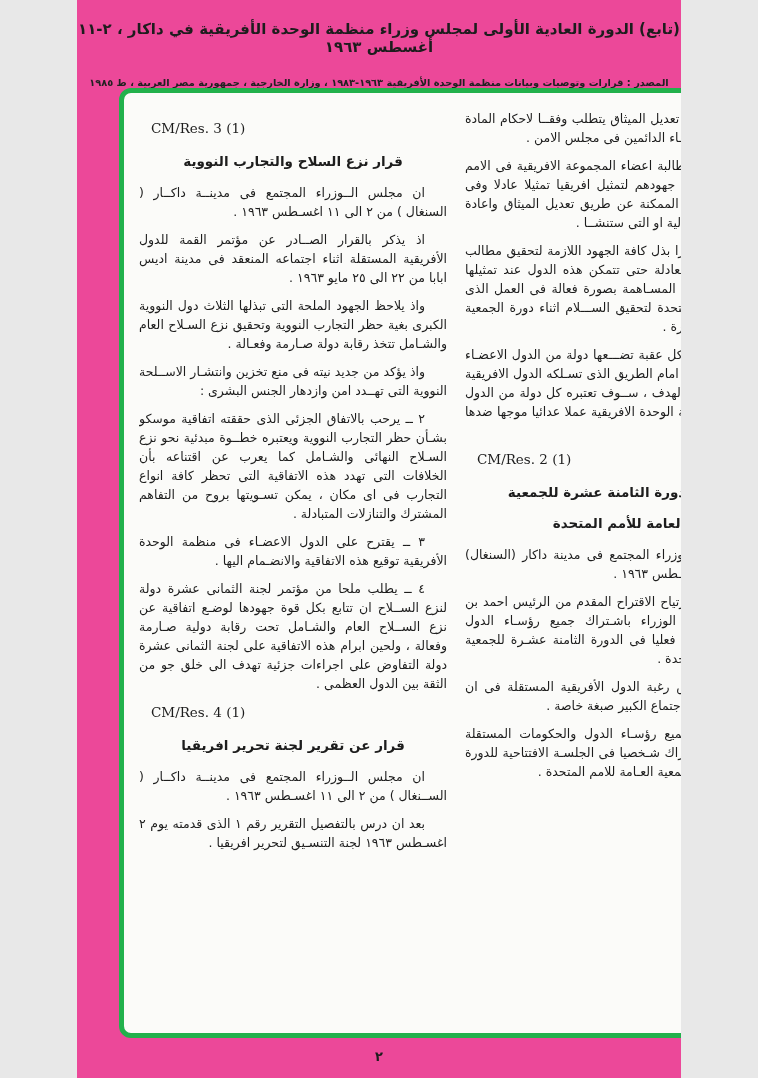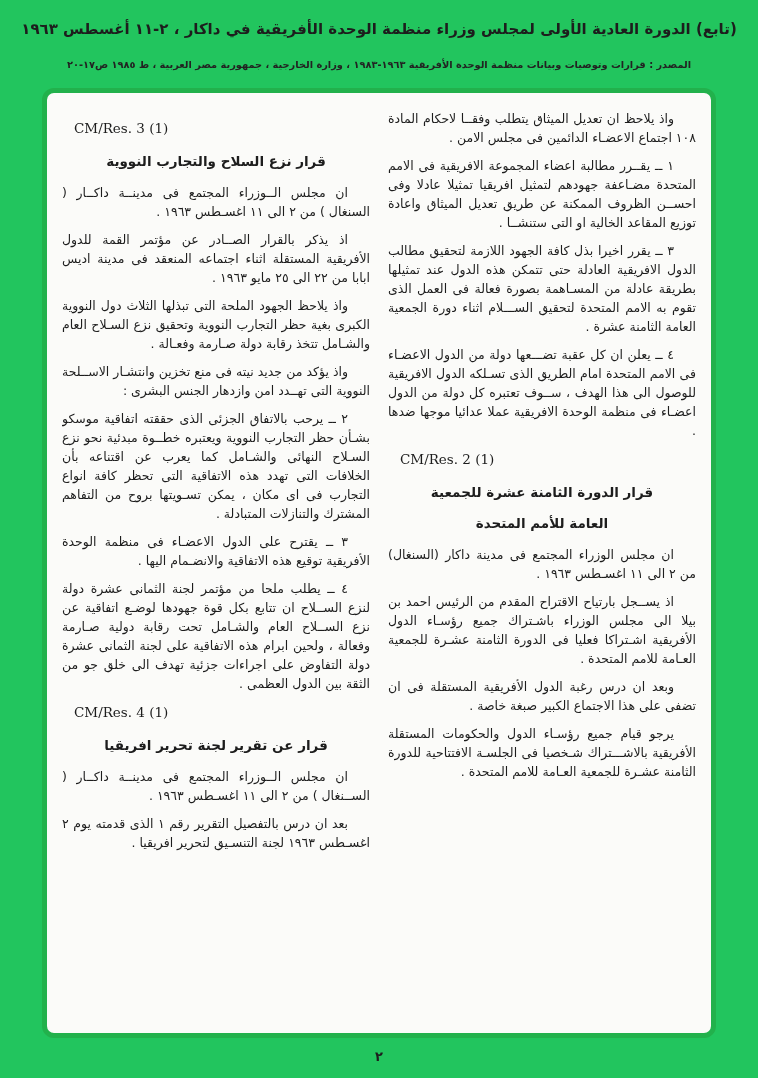--- a/index.html
+++ b/index.html
@@ -1,22 +1,22 @@
 <!DOCTYPE html>
 <html lang="ar"><head>
 <meta charset="utf-8">
 <style>
   * { margin: 0; padding: 0; box-sizing: border-box; }
   html, body { background: #e8e8e8; }
   .page {
     position: relative;
-    width: 758px;
+    width: 604px;
     height: 1078px;
     margin: 0 auto;
-    background: #22c55e;
+    background: #ec4899;
     font-family: "DejaVu Sans", sans-serif;
     color: #1d1d1d;
     overflow: hidden;
   }
   .header {
     direction: rtl;
     text-align: center;
     padding-top: 20px;
   }
   .doc-title {

